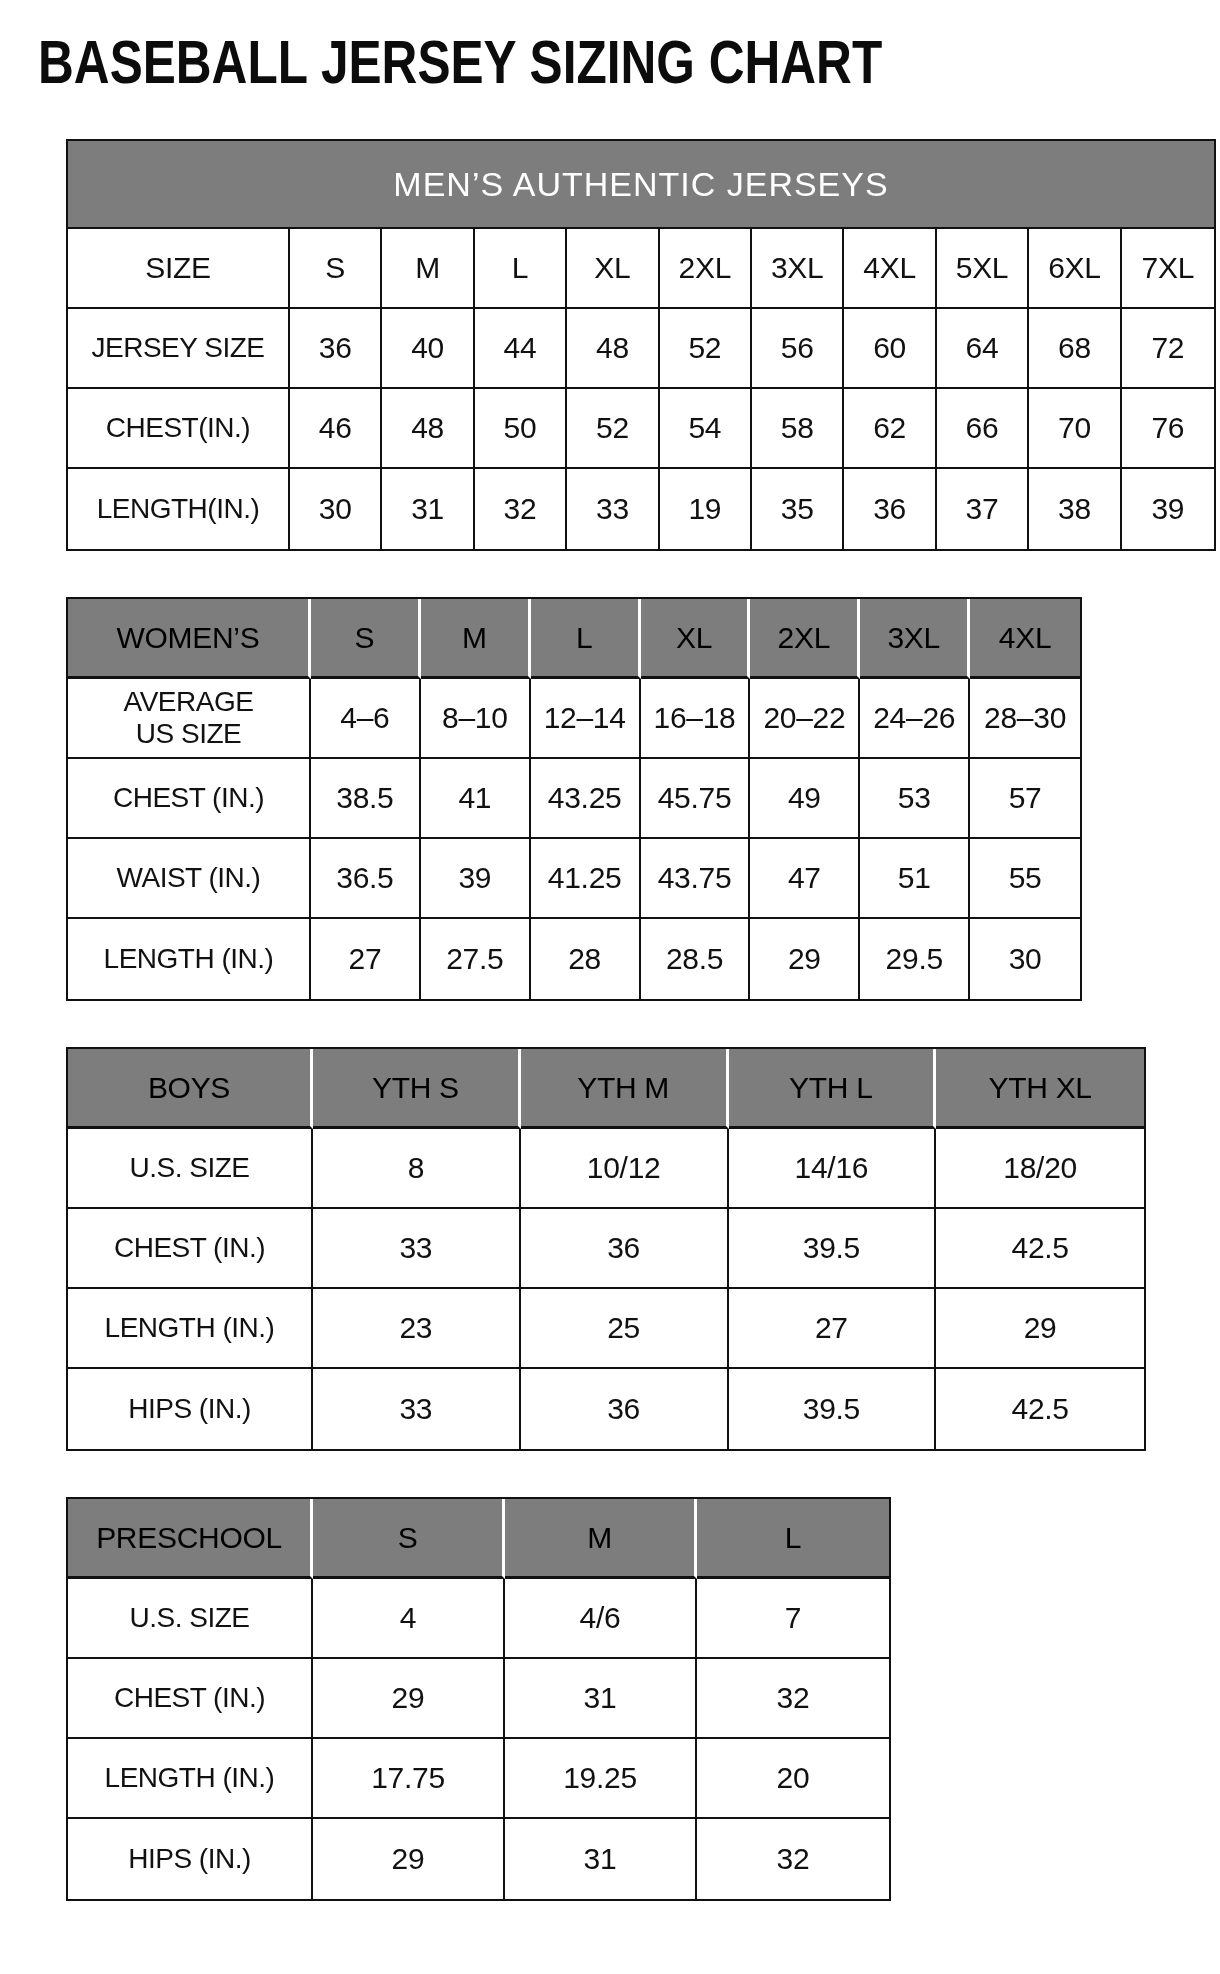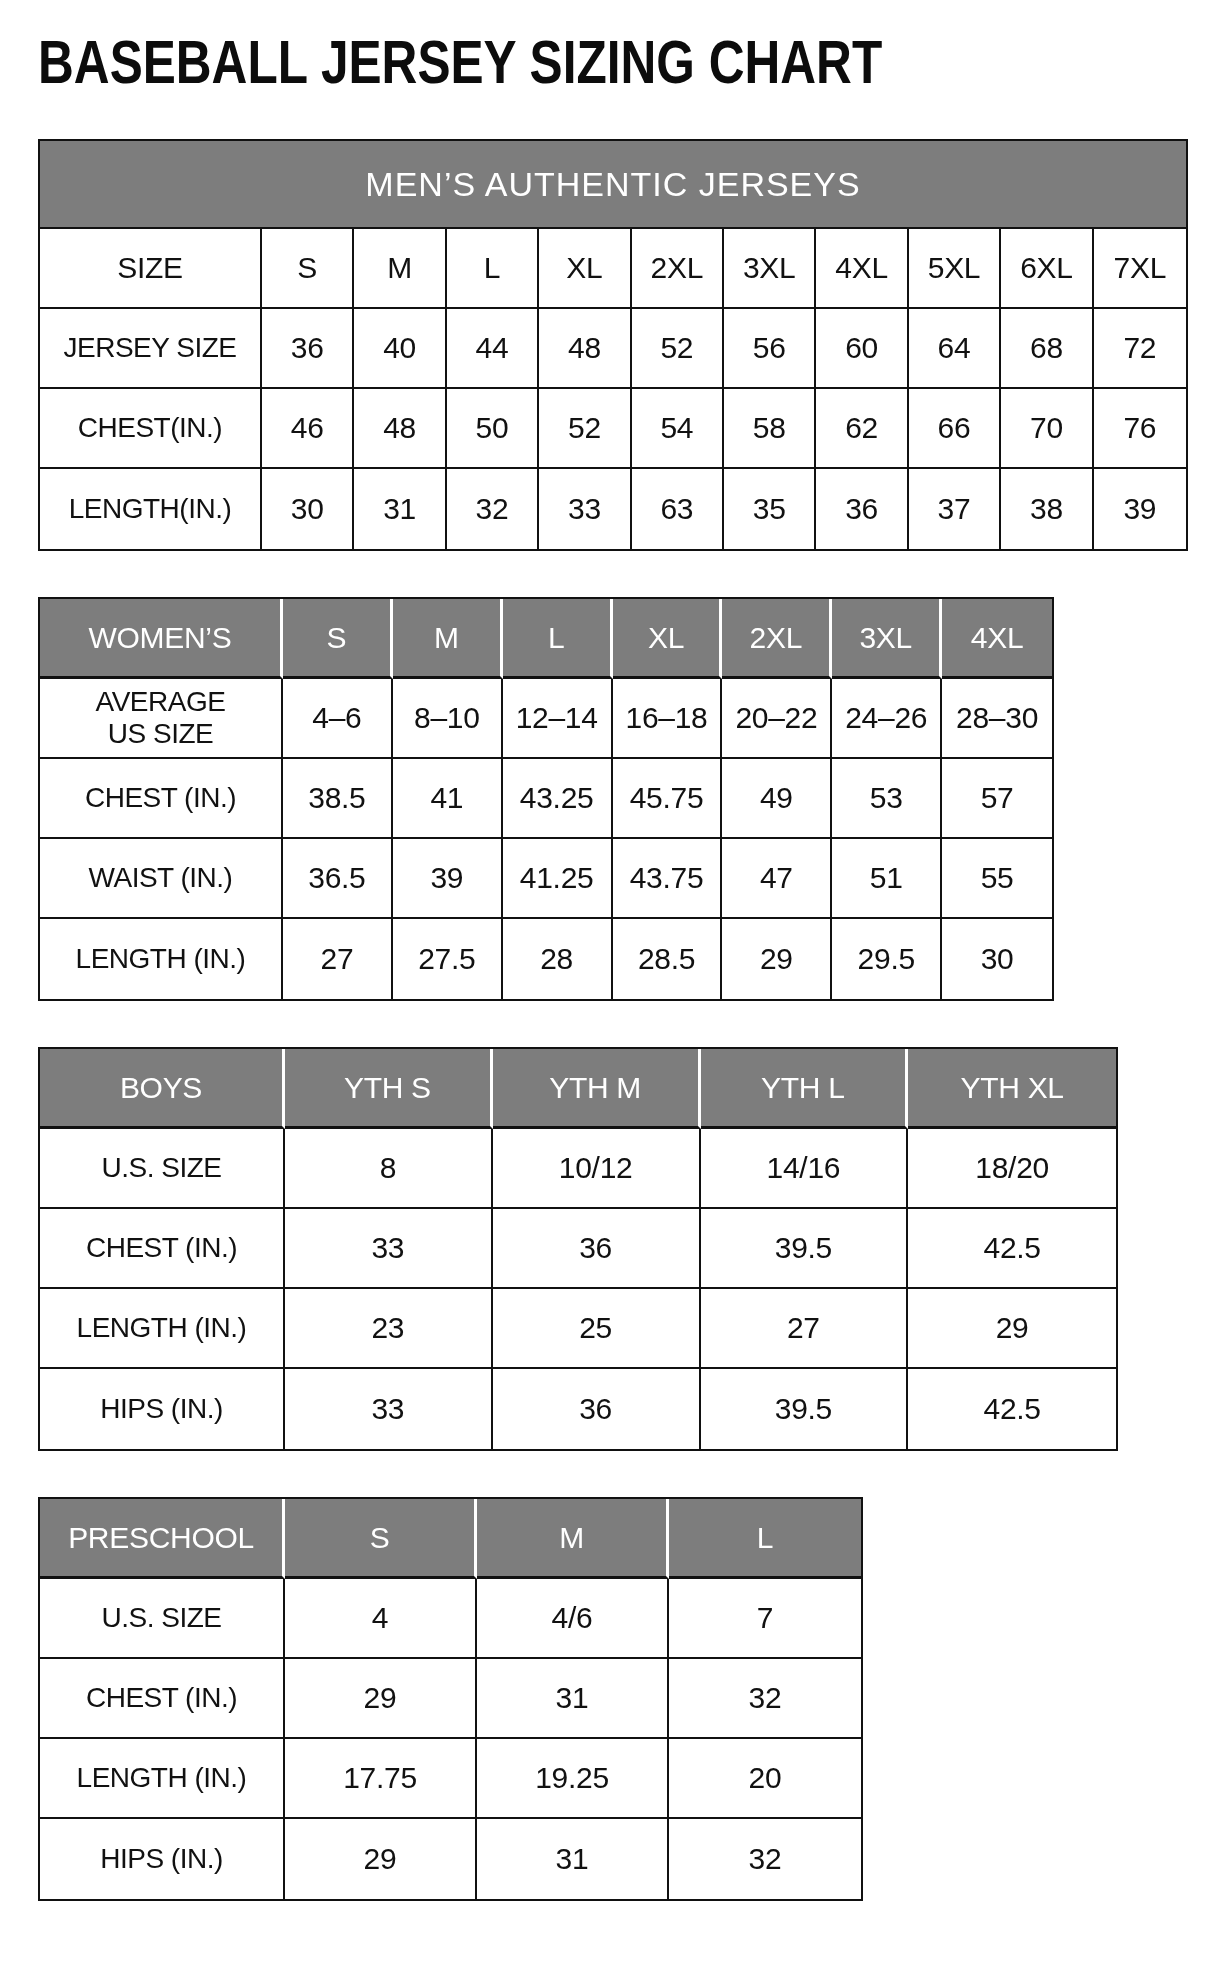--- a/index.html
+++ b/index.html
@@ -22,20 +22,21 @@
   .note{
     margin-top:12px; color:#cb2027; font-size:29px; font-weight:400;
     line-height:1.25; letter-spacing:-0.3px;
   }
 
   
   .sizing-table{
     border:2px solid #111;
     margin-top:46px;
     background:#fff;
+    margin-left:28px;
   }
   .t-mens{ width:1150px; }
   .t-womens{ width:1016px; }
   .t-boys{ width:1080px; }
   .t-preschool{ width:825px; }
 
   .table-title{
     background:#7d7d7d; color:#fff;
     height:88px; display:flex; align-items:center; justify-content:center;
     font-size:34px; letter-spacing:1px; border-bottom:2px solid #111;
@@ -54,21 +55,21 @@
     border-right:2px solid #111; border-bottom:2px solid #111;
     font-size:30px; letter-spacing:-0.3px;
     padding:4px 2px;
     white-space:pre-line;
   }
   .trow .tcell:last-child{ border-right:none; }
   .trow:last-child .tcell{ border-bottom:none; }
 
   .trow.thead .tcell{ font-size:30px; }
   .trow.thead.gray .tcell{
-    background:#7d7d7d; color:#ffffff;
+    background:#7d7d7d; color:#000000;
     border-right:3px solid #fff;
     border-bottom:3px solid #111;
   }
   .trow.thead.gray .tcell:last-child{ border-right:none; }
 
   .tcell.label{ font-size:28px; letter-spacing:-0.5px; }
 </style>
 </head>
 <body>
 
@@ -118,21 +119,21 @@
           <div class="tcell val">66</div>
           <div class="tcell val">70</div>
           <div class="tcell val">76</div>
         </div>
         <div class="trow">
           <div class="tcell label">LENGTH(IN.)</div>
           <div class="tcell val">30</div>
           <div class="tcell val">31</div>
           <div class="tcell val">32</div>
           <div class="tcell val">33</div>
-          <div class="tcell val">63</div>
+          <div class="tcell val">19</div>
           <div class="tcell val">35</div>
           <div class="tcell val">36</div>
           <div class="tcell val">37</div>
           <div class="tcell val">38</div>
           <div class="tcell val">39</div>
         </div>
       </div>
   </div>
 
   <div class="sizing-table t-womens">

